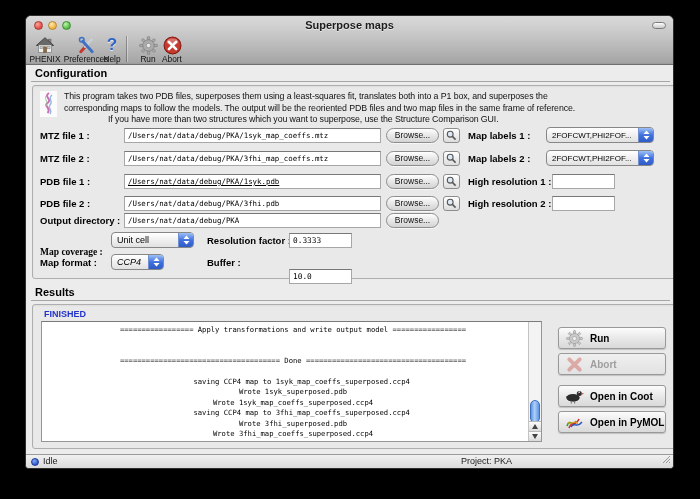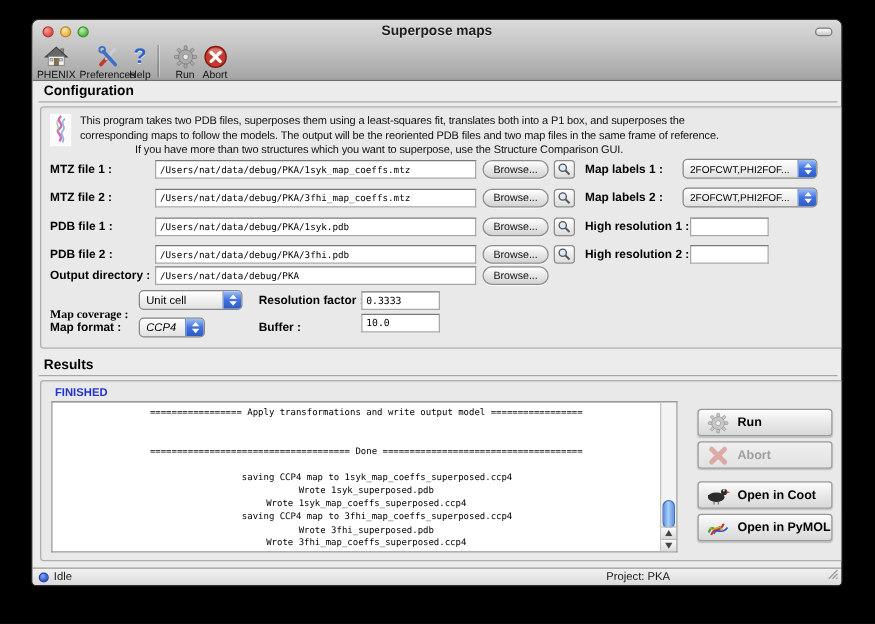--- a/index.html
+++ b/index.html
@@ -84,21 +84,21 @@
   .abtn.disabled .albl { color:#9E9E9E; }
   .abtn.disabled .aicon { opacity:.35; }
 
   
   .statusbar { position:absolute; left:0; right:0; bottom:0; height:14px;
                background:linear-gradient(#F1F1F1,#DBDBDB); border-top:1px solid #9B9B9B;
                font-size:9px; color:#1b1b1b; }
   .status-dot { position:absolute; left:5px; top:3px; width:8px; height:8px; border-radius:50%;
                 background:radial-gradient(circle at 35% 30%, #86ACF2, #2B50C8 75%); border:1px solid #1E3A9E; }
   .status-text { position:absolute; left:17px; top:0; line-height:13px; }
-  .project-text { position:absolute; left:459px; top:0; line-height:13px; }
+  .project-text { position:absolute; left:435px; top:0; line-height:13px; }
   .grip { position:absolute; right:2px; bottom:2px; }
 </style>
 </head>
 <body>
 
 <div class="screen">
   <div class="window">
 
     <div class="header">
       <span class="tl red"></span>
@@ -227,21 +227,21 @@
               <svg width="7" height="10" viewBox="0 0 7 10">
                   <polygon points="3.5,0.5 6.5,4 0.5,4" fill="#FFF"></polygon>
                   <polygon points="3.5,9.5 6.5,6 0.5,6" fill="#FFF"></polygon>
                 </svg>
             </span>
           </div>
         </div>
 
         <div>
           <span class="flabel" style="top:88px;">PDB file 1 :</span>
-          <input class="tinput path-input" style="top: 88px;" value="/Users/nat/data/debug/PKA/1syk.pdb">
+          <input class="tinput path-input" style="top: 88px; text-decoration: underline;" value="/Users/nat/data/debug/PKA/1syk.pdb">
           <div class="pillbtn" style="top:88px;">Browse...</div>
           <div class="magbtn" style="top:88px;">
             <svg width="11" height="11" viewBox="0 0 11 11">
                 <circle cx="4.2" cy="4.2" r="2.9" fill="rgba(205,225,250,.5)" stroke="#555" stroke-width="1.1"></circle>
                 <line x1="6.4" y1="6.4" x2="9.6" y2="9.6" stroke="#555" stroke-width="1.5"></line>
               </svg>
           </div>
           <span class="rlabel" style="top:88px;text-align:center;">High resolution 1 :</span>
           <input class="tinput hires-input" style="top: 88px;" value="">
         </div>
@@ -286,21 +286,21 @@
           <div class="popup popup-format" style="top:168px;font-style:italic;">
             <span class="ptext" style="font-size:9px;">CCP4</span>
             <span class="stepper">
               <svg width="7" height="10" viewBox="0 0 7 10">
                   <polygon points="3.5,0.5 6.5,4 0.5,4" fill="#FFF"></polygon>
                   <polygon points="3.5,9.5 6.5,6 0.5,6" fill="#FFF"></polygon>
                 </svg>
             </span>
           </div>
           <span class="olabel" style="top:169px;">Buffer :</span>
-          <input class="tinput num-input" style="top: 165px;" value="10.0">
+          <input class="tinput num-input" style="top: 183px;" value="10.0">
         </div>
       </div>
 
       <div class="section-title" style="top:221px;">Results</div>
       <div class="hrline" style="top:235px;"></div>
 
       <div class="groupbox" style="top:239px;height:145px;">
         <div class="finished">FINISHED</div>
 
         <div class="console">

